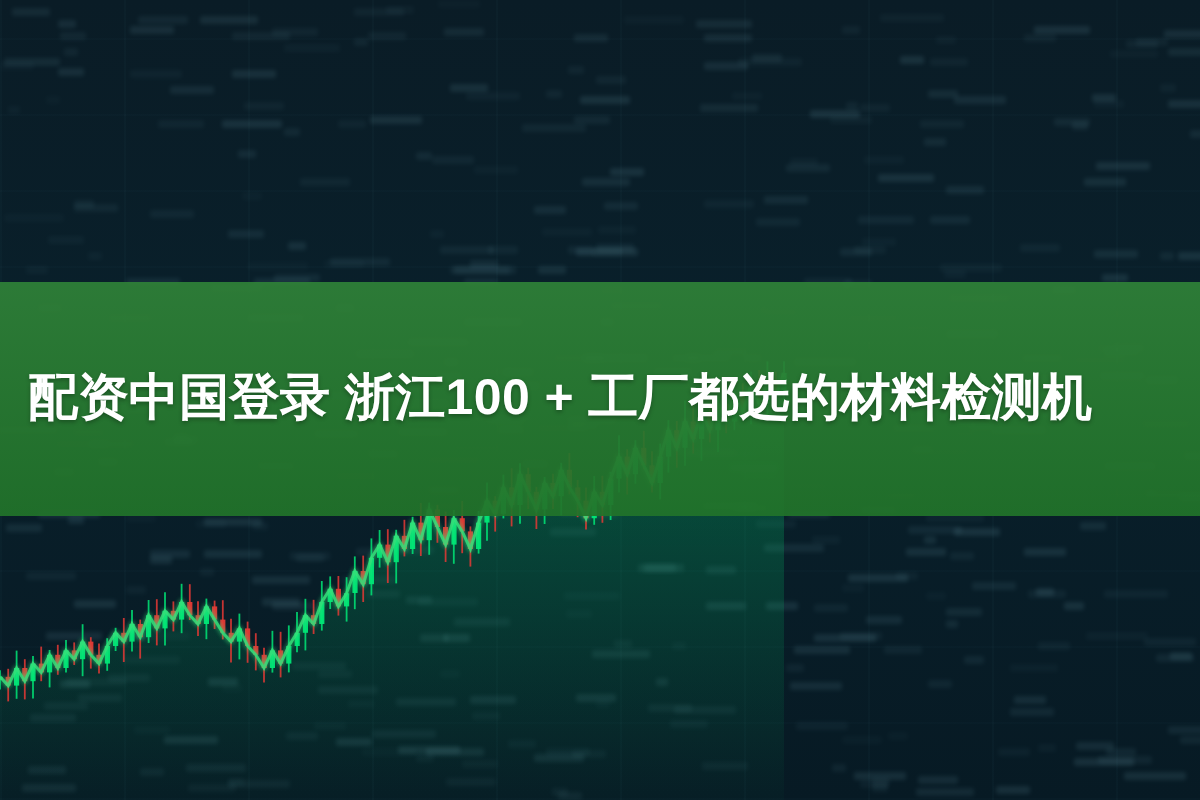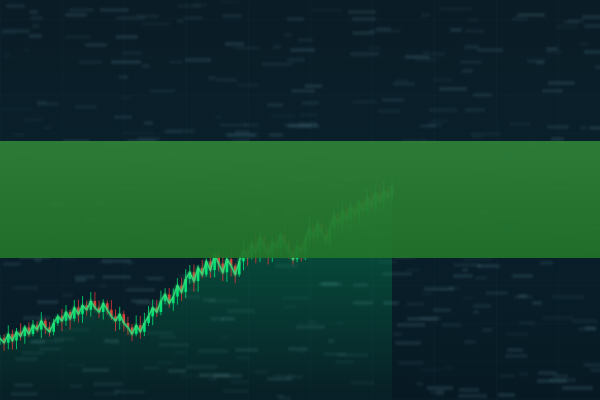--- a/index.html
+++ b/index.html
@@ -687,15 +687,16 @@
           <path d="M 0 338.4 L 4.1 342.8 L 8.3 334.0 L 12.4 340.6 L 16.5 331.8 L 20.6 336.2 L 24.8 327.4 L 28.9 334.0 L 33.0 325.2 L 37.1 329.6 L 41.3 320.8 L 45.4 327.4 L 49.5 331.8 L 53.6 323.0 L 57.8 316.4 L 61.9 320.8 L 66.0 312.0 L 70.1 318.6 L 74.3 307.6 L 78.4 314.2 L 82.5 305.4 L 86.7 309.8 L 90.8 301.0 L 94.9 307.6 L 99.0 312.0 L 103.2 303.2 L 107.3 309.8 L 111.4 316.4 L 115.5 320.8 L 119.7 314.2 L 123.8 323.0 L 127.9 327.4 L 132.0 334.0 L 136.2 325.2 L 140.3 331.8 L 144.4 323.0 L 148.5 316.4 L 152.7 307.6 L 156.8 312.0 L 160.9 301.0 L 165.1 294.4 L 169.2 303.2 L 173.3 296.6 L 177.4 285.5 L 181.6 292.2 L 185.7 278.9 L 189.8 272.3 L 193.9 281.1 L 198.1 267.9 L 202.2 274.5 L 206.3 261.3 L 210.4 270.1 L 214.6 254.7 L 218.7 263.5 L 222.8 272.3 L 226.9 259.1 L 231.1 265.7 L 235.2 274.5 L 239.3 261.3 L 243.5 250.3 L 247.6 256.9 L 251.7 243.7 L 255.8 252.5 L 260.0 237.1 L 264.1 245.9 L 268.2 254.7 L 272.3 241.5 L 276.5 248.1 L 280.6 234.9 L 284.7 243.7 L 288.8 250.3 L 293.0 259.1 L 297.1 245.9 L 301.2 252.5 L 305.3 239.3 L 309.5 228.3 L 313.6 237.1 L 317.7 223.9 L 321.9 232.7 L 326.0 241.5 L 330.1 228.3 L 334.2 215.1 L 338.4 223.9 L 342.5 210.7 L 346.6 219.5 L 350.7 206.3 L 354.9 215.1 L 359.0 201.9 L 363.1 210.7 L 367.2 197.5 L 371.4 206.3 L 375.5 193.1 L 379.6 201.9 L 383.7 190.9 L 387.9 197.5 L 392.0 186.5" fill="none" stroke="#35e07a" stroke-width="1.5" opacity="0.9" filter="url(#glow)"></path>
         </g>
     </svg>
   </div>
 
   <div class="band">
     <div class="band-sheen"></div>
   </div>
 
   <div class="headline">
+    <div class="line1">配资中国登录 浙江100 + 工厂都选的材料检测机</div>
   </div>
 
 </div>
 
 </body></html>

